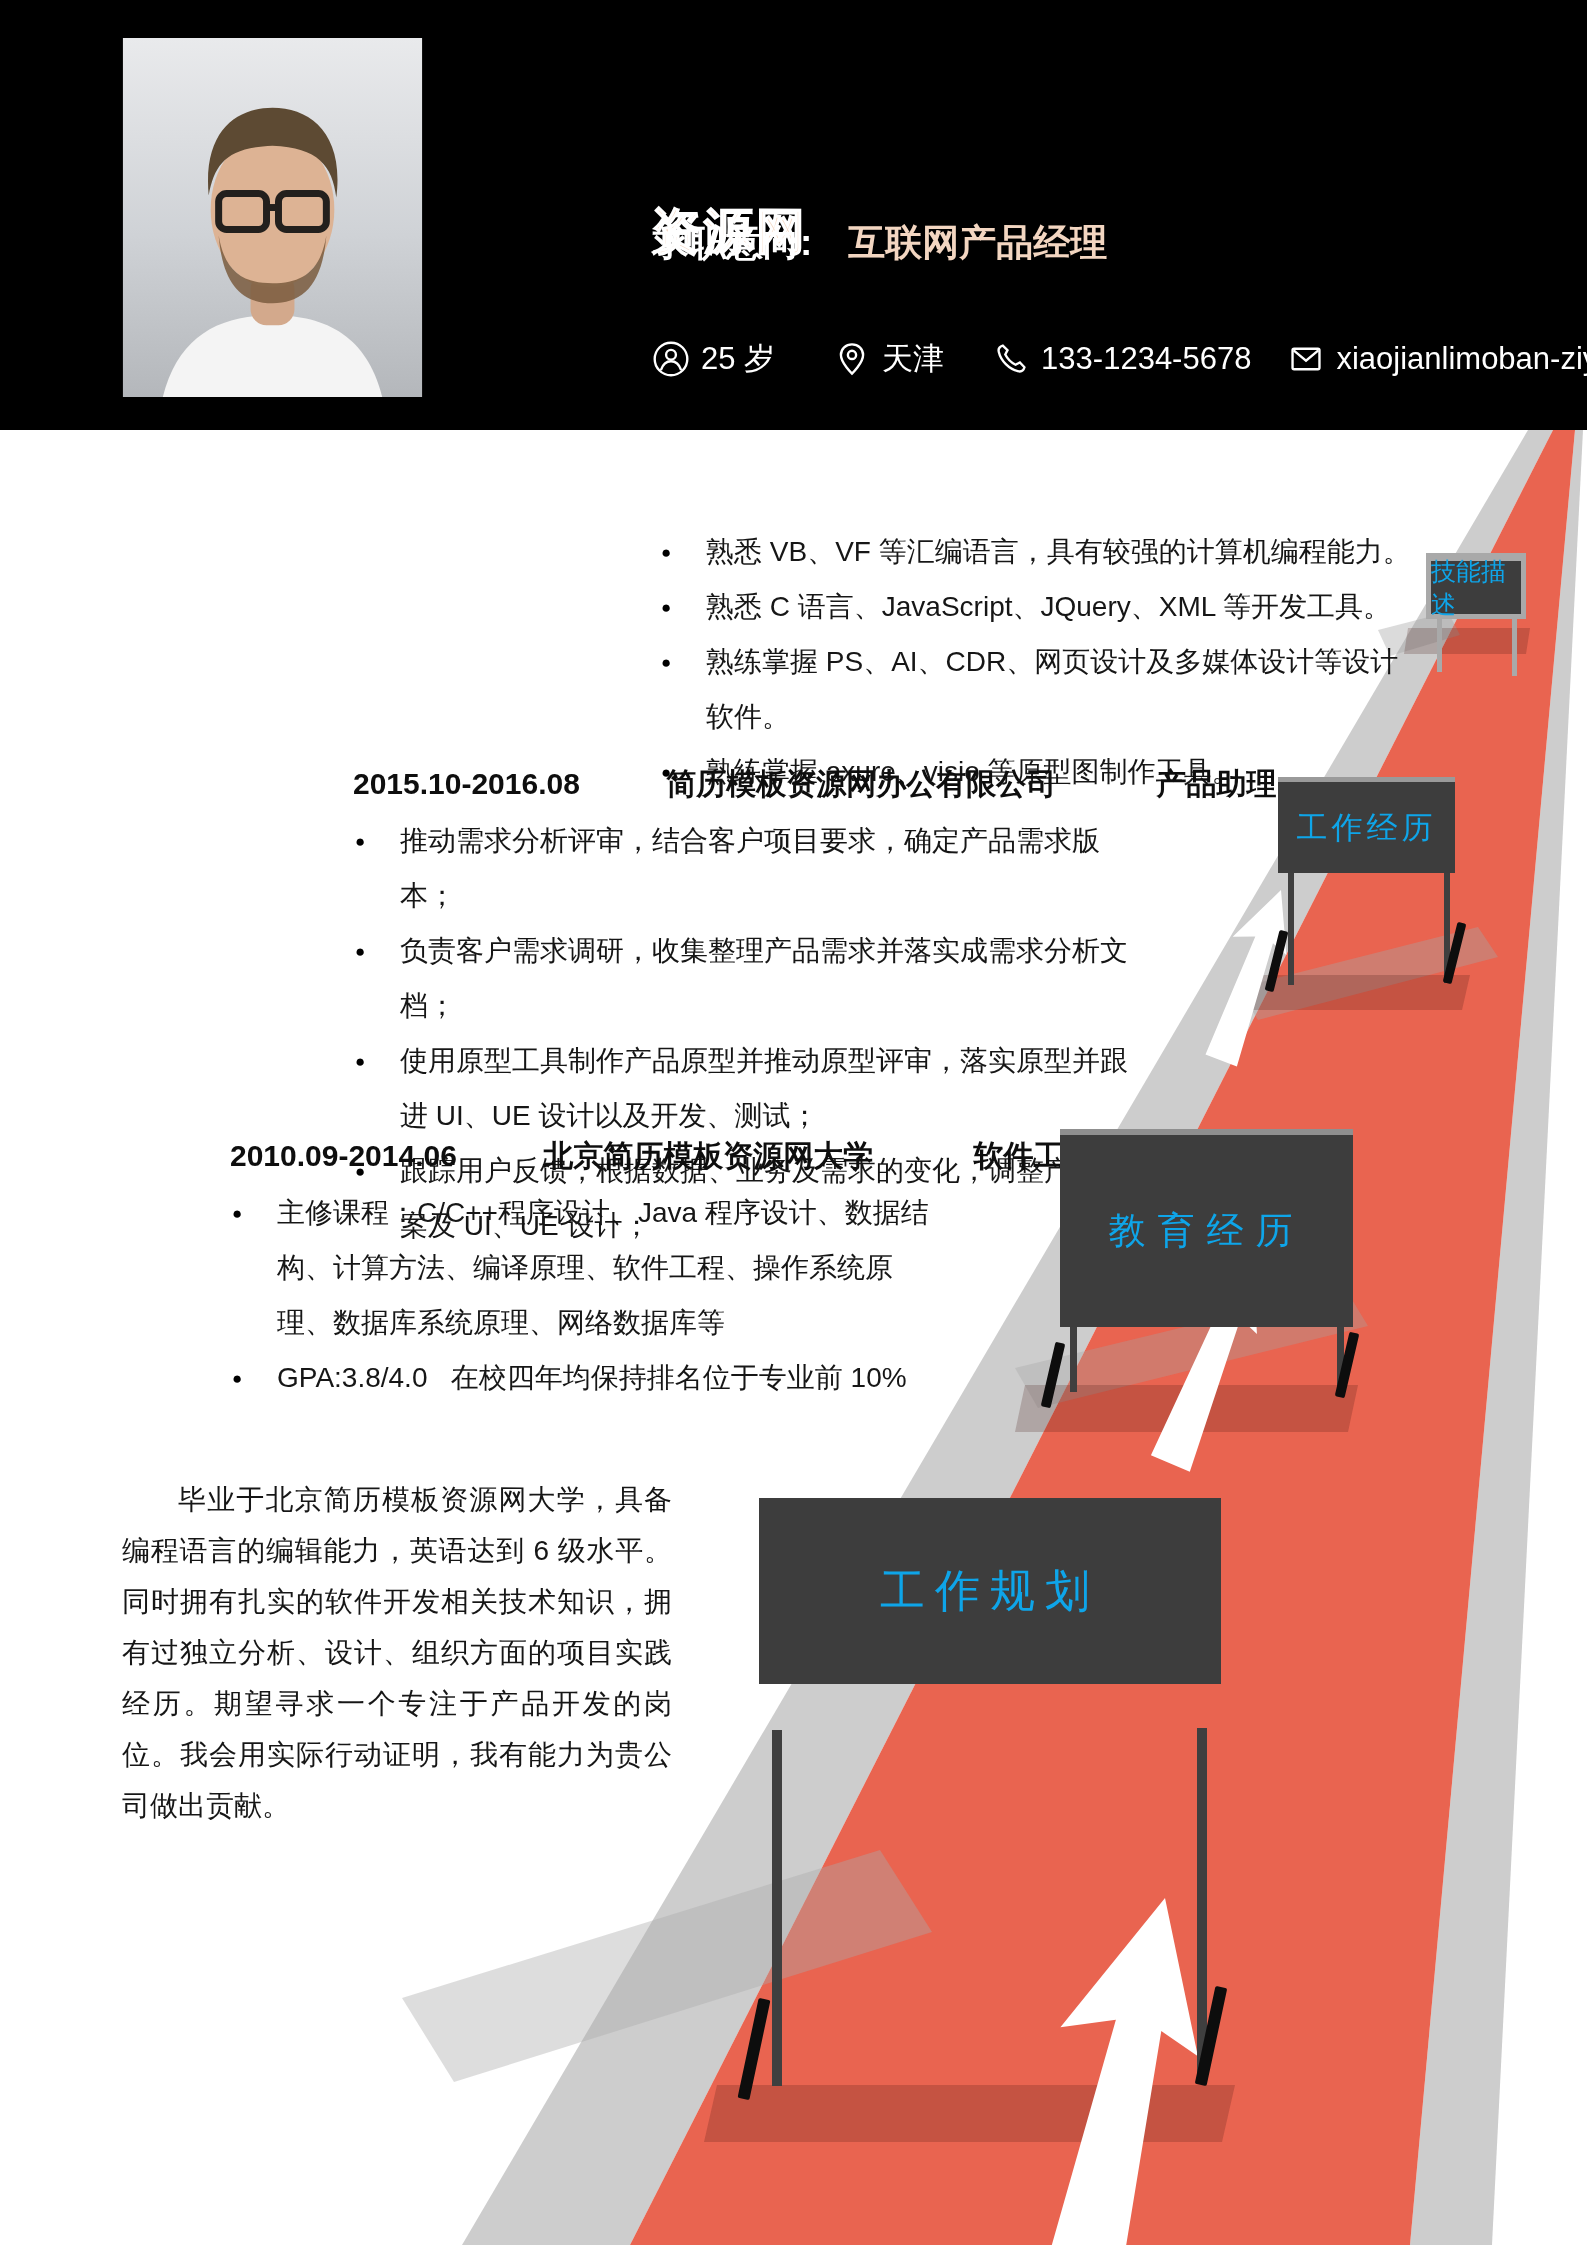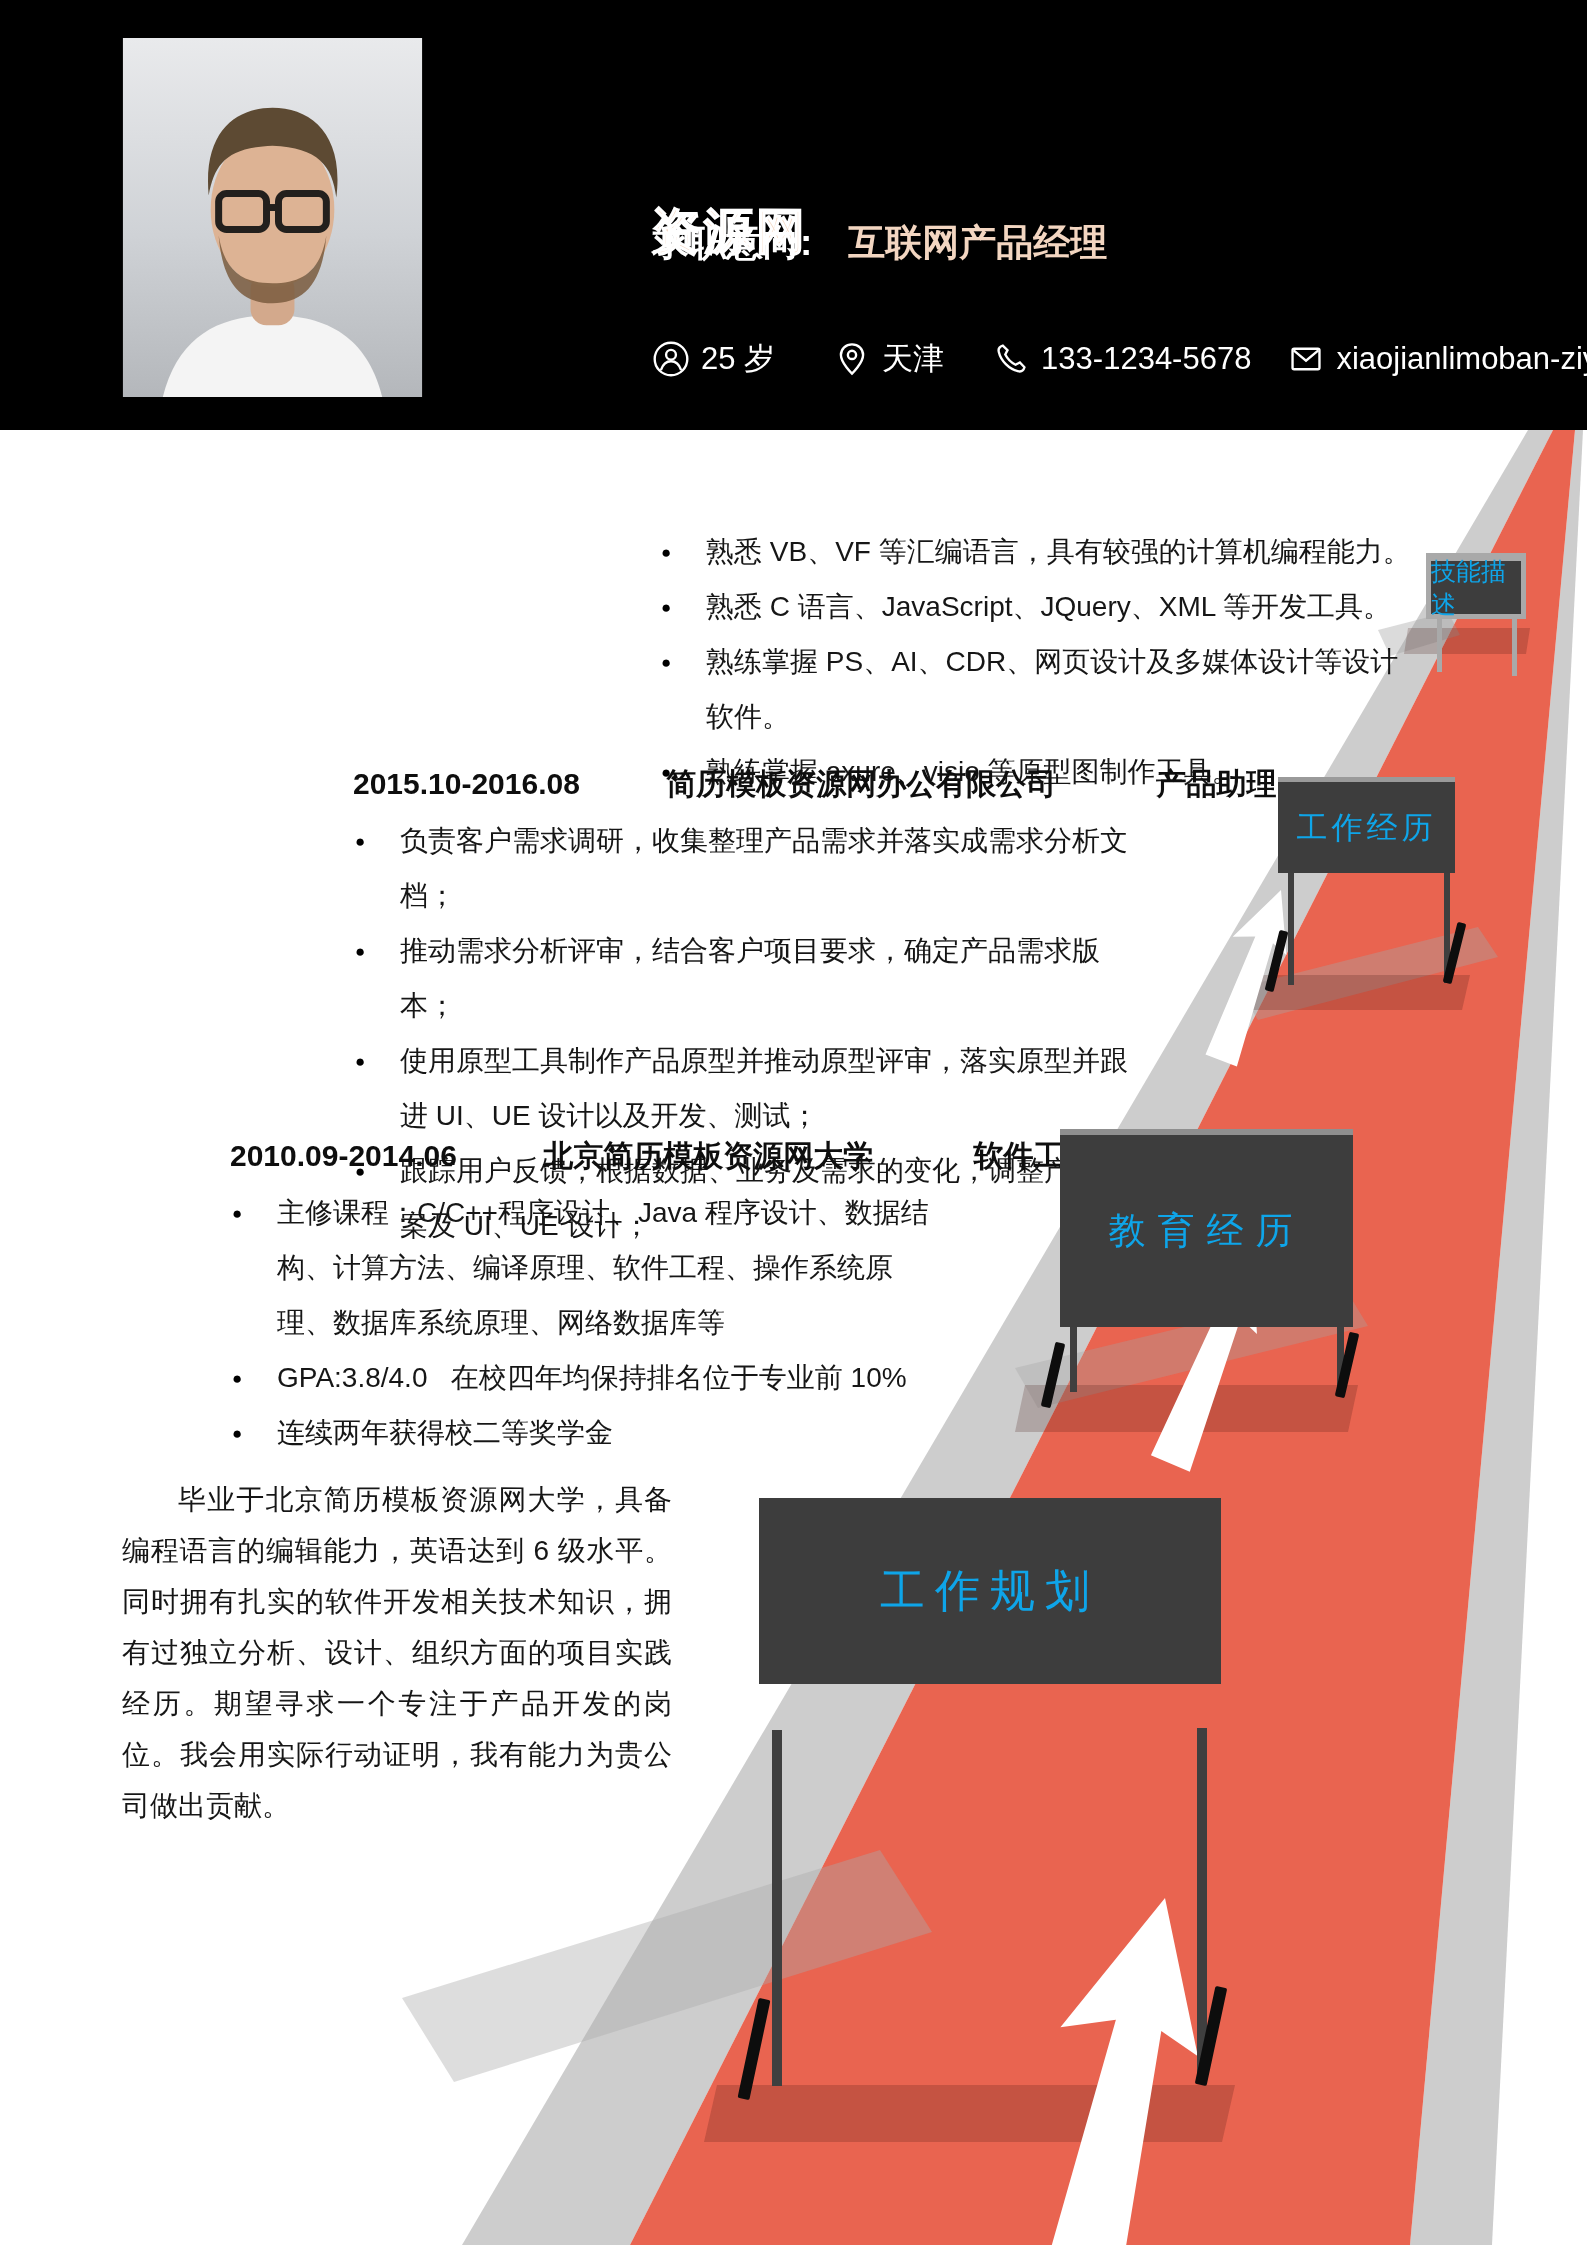--- a/index.html
+++ b/index.html
@@ -187,38 +187,37 @@
     </ul>
   </div>
 
   <div class="tblock work-block">
     <p class="sec-head">
       <span>2015.10-2016.08</span>
       <span class="seg2">简历模板资源网办公有限公司</span>
       <span class="seg3">产品助理</span>
     </p>
     <ul class="blist">
+      <li>推动需求分析评审，结合客户项目要求，确定产品需求版本；</li>
       <li>负责客户需求调研，收集整理产品需求并落实成需求分析文档；</li>
-      <li>推动需求分析评审，结合客户项目要求，确定产品需求版本；</li>
       <li>使用原型工具制作产品原型并推动原型评审，落实原型并跟进 UI、UE 设计以及开发、测试；</li>
       <li>跟踪用户反馈，根据数据、业务及需求的变化，调整产品方案及 UI、UE 设计；</li>
     </ul>
   </div>
 
   <div class="tblock edu-block">
     <p class="sec-head">
       <span>2010.09-2014.06</span>
       <span class="seg2">北京简历模板资源网大学</span>
       <span class="seg3">软件工程</span>
       <span class="seg4">（</span>
     </p>
     <ul class="blist">
       <li>主修课程：C/C++程序设计、Java 程序设计、数据结构、计算方法、编译原理、软件工程、操作系统原理、数据库系统原理、网络数据库等</li>
       <li>GPA:3.8/4.0   在校四年均保持排名位于专业前 10%</li>
-      <li>连续两年获得校二等奖学金</li>
     </ul>
   </div>
 
   <div class="tblock plan-block">
     <span>毕业于北京简历模板资源网大学，具备编程语言的编辑能力，英语达到 6 级水平。同时拥有扎实的软件开发相关技术知识，拥有过独立分析、设计、组织方面的项目实践经历。期望寻求一个专注于产品开发的岗位。我会用实际行动证明，我有能力为贵公司做出贡献。</span>
   </div>
 
 </div>
 
 </body></html>

